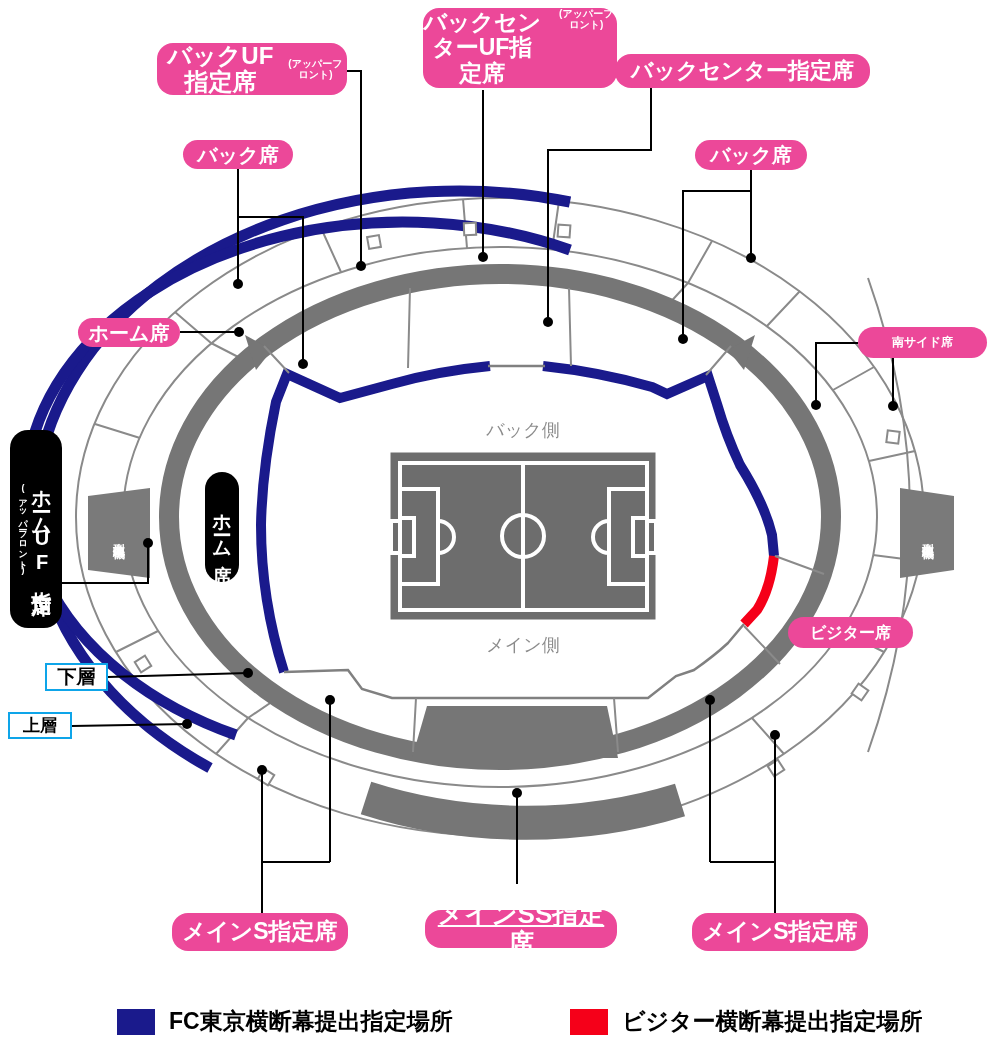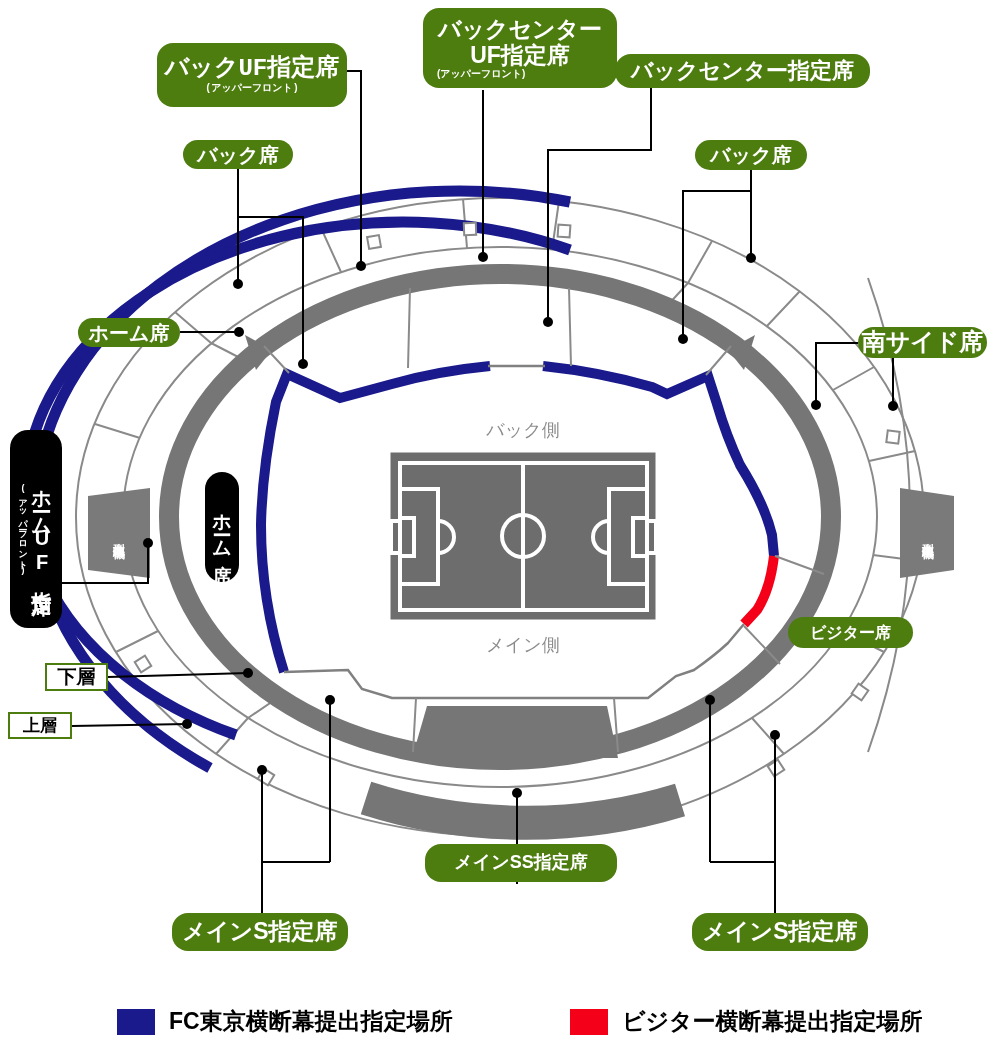--- a/index.html
+++ b/index.html
@@ -1,26 +1,26 @@
 <!DOCTYPE html>
 <html><head>
 <meta charset="utf-8">
 <style>
   html,body{margin:0;padding:0;background:#fff;}
   #stage{position:relative;width:1000px;height:1046px;background:#fff;overflow:hidden;
          font-family:"Liberation Sans",sans-serif;}
   #mapsvg{position:absolute;left:0;top:0;}
-  .pill{position:absolute;background:#4d7c0f;color:#fff;font-weight:bold;
-        border-radius:16px;display:flex;flex-direction:column;align-items:center;
+  .pill{position:absolute;background:#ec4899;color:#fff;font-weight:bold;
+        border-radius:16px;display:flex;flex-direction:row;align-items:center;
         justify-content:center;text-align:center;line-height:1.1;box-sizing:border-box;}
   .pill .sub{font-weight:bold;}
   .vpill{position:absolute;background:#000;color:#fff;font-weight:bold;border-radius:18px;
         display:flex;flex-direction:row;align-items:center;justify-content:center;box-sizing:border-box;}
   .vtext{writing-mode:vertical-rl;text-orientation:upright;letter-spacing:2px;}
-  .tierbox{position:absolute;background:#fff;border:2px solid #4d7c0f;color:#000;
+  .tierbox{position:absolute;background:#fff;border:2px solid #0ea5e9;color:#000;
         font-weight:bold;display:flex;align-items:center;justify-content:center;box-sizing:border-box;}
   .sidelabel{position:absolute;color:#8c8c8c;font-size:18px;text-align:center;width:140px;}
   .screenlabel{position:absolute;color:#fff;font-size:12px;font-weight:bold;
         writing-mode:vertical-rl;text-orientation:upright;letter-spacing:1px;text-align:center;}
   .legendrow{position:absolute;display:flex;align-items:center;}
   .swatch{width:38px;height:26px;display:inline-block;}
   .legendtext{font-size:23px;font-weight:bold;color:#000;margin-left:14px;letter-spacing:0px;}
 </style>
 </head>
 <body>
@@ -139,21 +139,21 @@
         <circle cx="248" cy="673" r="5"></circle>
       <circle cx="187" cy="724" r="5"></circle>
         <circle cx="262" cy="770" r="5"></circle>
       <circle cx="330" cy="700" r="5"></circle>
         <circle cx="517" cy="793" r="5"></circle>
       <circle cx="710" cy="700" r="5"></circle>
         <circle cx="775" cy="735" r="5"></circle>
     </g>
   </svg>
 
-  <div class="pill" style="left:157px;top:43px;width:190px;height:64px;font-size:24px;font-family:Liberation Mono, monospace;">
+  <div class="pill" style="left:157px;top:43px;width:190px;height:52px;font-size:24px;">
     <span>バックUF指定席</span>
     <span class="sub" style="font-size:10px;">(アッパーフロント)</span>
   </div>
 
   <div class="pill" style="left:423px;top:8px;width:194px;height:80px;font-size:23px;">
     <span style="display:block;width:170px;">バックセンターUF指定席</span>
     <span class="sub" style="font-size:10px;align-self:flex-start;margin-left:14px;">(アッパーフロント)</span>
   </div>
 
   <div class="pill" style="left:615px;top:54px;width:255px;height:34px;font-size:22px;">
@@ -165,21 +165,21 @@
   </div>
 
   <div class="pill" style="left:695px;top:140px;width:112px;height:30px;font-size:20px;">
     <span>バック席</span>
   </div>
 
   <div class="pill" style="left:78px;top:318px;width:102px;height:29px;font-size:20px;">
     <span>ホーム席</span>
   </div>
 
-  <div class="pill" style="left:858px;top:327px;width:129px;height:31px;font-size:24px;">
+  <div class="pill" style="left:858px;top:327px;width:129px;height:31px;font-size:12px;">
     <span>南サイド席</span>
   </div>
 
   <div class="vpill" style="left:10px;top:430px;width:52px;height:198px;">
     <span class="vtext" style="font-size:9px;letter-spacing:0;">(アッパーフロント)</span>
     <span class="vtext" style="font-size:20px;">ホームUF指定席</span>
   </div>
 
   <div class="vpill" style="left:205px;top:472px;width:34px;height:110px;">
     <span class="vtext" style="font-size:19px;">ホーム席</span>
@@ -194,21 +194,21 @@
   </div>
 
   <div class="tierbox" style="left:8px;top:712px;width:64px;height:27px;font-size:17px;">
     <span>上層</span>
   </div>
 
   <div class="pill" style="left:172px;top:913px;width:176px;height:38px;font-size:23px;">
     <span>メインS指定席</span>
   </div>
 
-  <div class="pill" style="left:425px;top:844px;width:192px;height:38px;font-size:18px;">
+  <div class="pill" style="left:425px;top:910px;width:192px;height:38px;font-size:26px;text-decoration:underline;">
     <span>メインSS指定席</span>
   </div>
 
   <div class="pill" style="left:692px;top:913px;width:176px;height:38px;font-size:23px;">
     <span>メインS指定席</span>
   </div>
 
   <div class="screenlabel" style="left:110px;top:500px;height:70px;">大型映像機</div>
   <div class="screenlabel" style="left:919px;top:500px;height:70px;">大型映像機</div>
 

